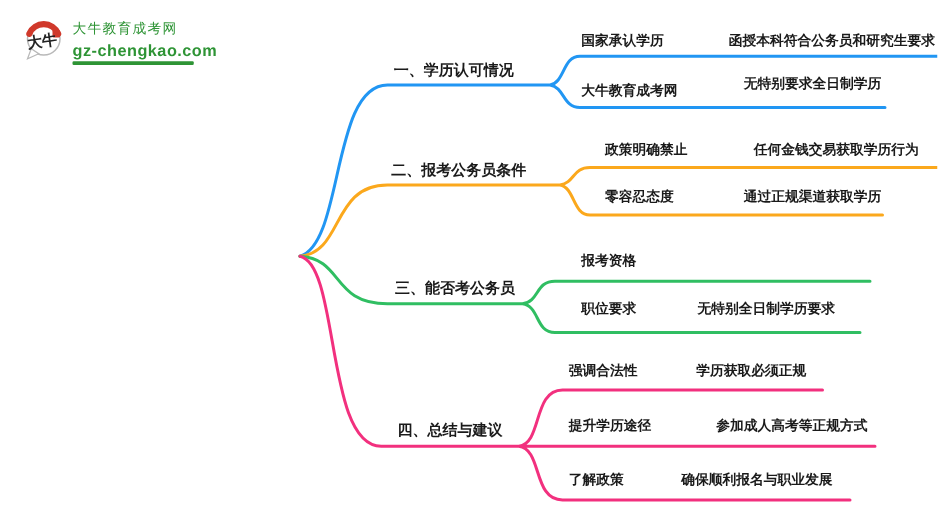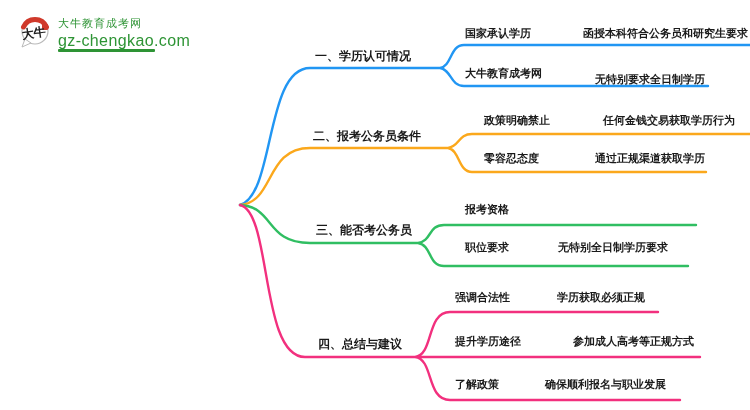--- a/index.html
+++ b/index.html
@@ -10,21 +10,21 @@
   .links{position:absolute;left:0;top:0;width:750px;height:410px;}
   .link{fill:none;stroke-width:2.4;stroke-linecap:round;stroke-linejoin:round;}
   .node{position:absolute;white-space:nowrap;color:#1a1a1a;}
   .central{font-size:13.5px;font-weight:700;line-height:20px;letter-spacing:.2px;}
   .blabel{font-size:12px;font-weight:700;line-height:15px;}
   .row-label,.row-desc{font-size:11px;font-weight:700;line-height:15px;}
   .logo{position:absolute;left:20px;top:15px;display:flex;align-items:flex-start;}
   .logo-badge{width:32px;height:38px;margin-right:6px;}
   .logo-col{display:flex;flex-direction:column;}
   .logo-name{font-size:11px;font-weight:400;letter-spacing:1px;line-height:17px;}
-  .logo-url{font-size:16px;font-weight:400;letter-spacing:.4px;line-height:13px;margin-top:2px;}
+  .logo-url{font-size:13px;font-weight:700;letter-spacing:.4px;line-height:13px;margin-top:2px;}
   .logo-rule{height:2.5px;width:97px;margin-top:2px;border-radius:1px;}
 </style>
 </head>
 <body>
 
 <div class="stage">
 
   <svg class="links" viewBox="0 0 750 410">
     <path class="link" d="M240,205 C275,195 265,68 310,68 L440,68
              M440,68 C452,66 450,45 464,45 L750,45
@@ -58,21 +58,21 @@
 
 
   <div class="node blabel" style="left:315px;top:49px">一、学历认可情况</div>
   <div class="node blabel" style="left:313px;top:129px">二、报考公务员条件</div>
   <div class="node blabel" style="left:316px;top:223px">三、能否考公务员</div>
   <div class="node blabel" style="left:318px;top:337px">四、总结与建议</div>
 
   <div class="node row-label" style="left:465px;top:26px">国家承认学历</div>
   <div class="node row-desc" style="left:583px;top:26px">函授本科符合公务员和研究生要求</div>
   <div class="node row-label" style="left:465px;top:66px">大牛教育成考网</div>
-  <div class="node row-desc" style="left:595px;top:72px">无特别要求全日制学历</div>
+  <div class="node row-desc" style="left:595px;top:60px">无特别要求全日制学历</div>
 
   <div class="node row-label" style="left:484px;top:113px">政策明确禁止</div>
   <div class="node row-desc" style="left:603px;top:113px">任何金钱交易获取学历行为</div>
   <div class="node row-label" style="left:484px;top:151px">零容忍态度</div>
   <div class="node row-desc" style="left:595px;top:151px">通过正规渠道获取学历</div>
 
   <div class="node row-label" style="left:465px;top:202px">报考资格</div>
   <div class="node row-label" style="left:465px;top:240px">职位要求</div>
   <div class="node row-desc" style="left:558px;top:240px">无特别全日制学历要求</div>
 

